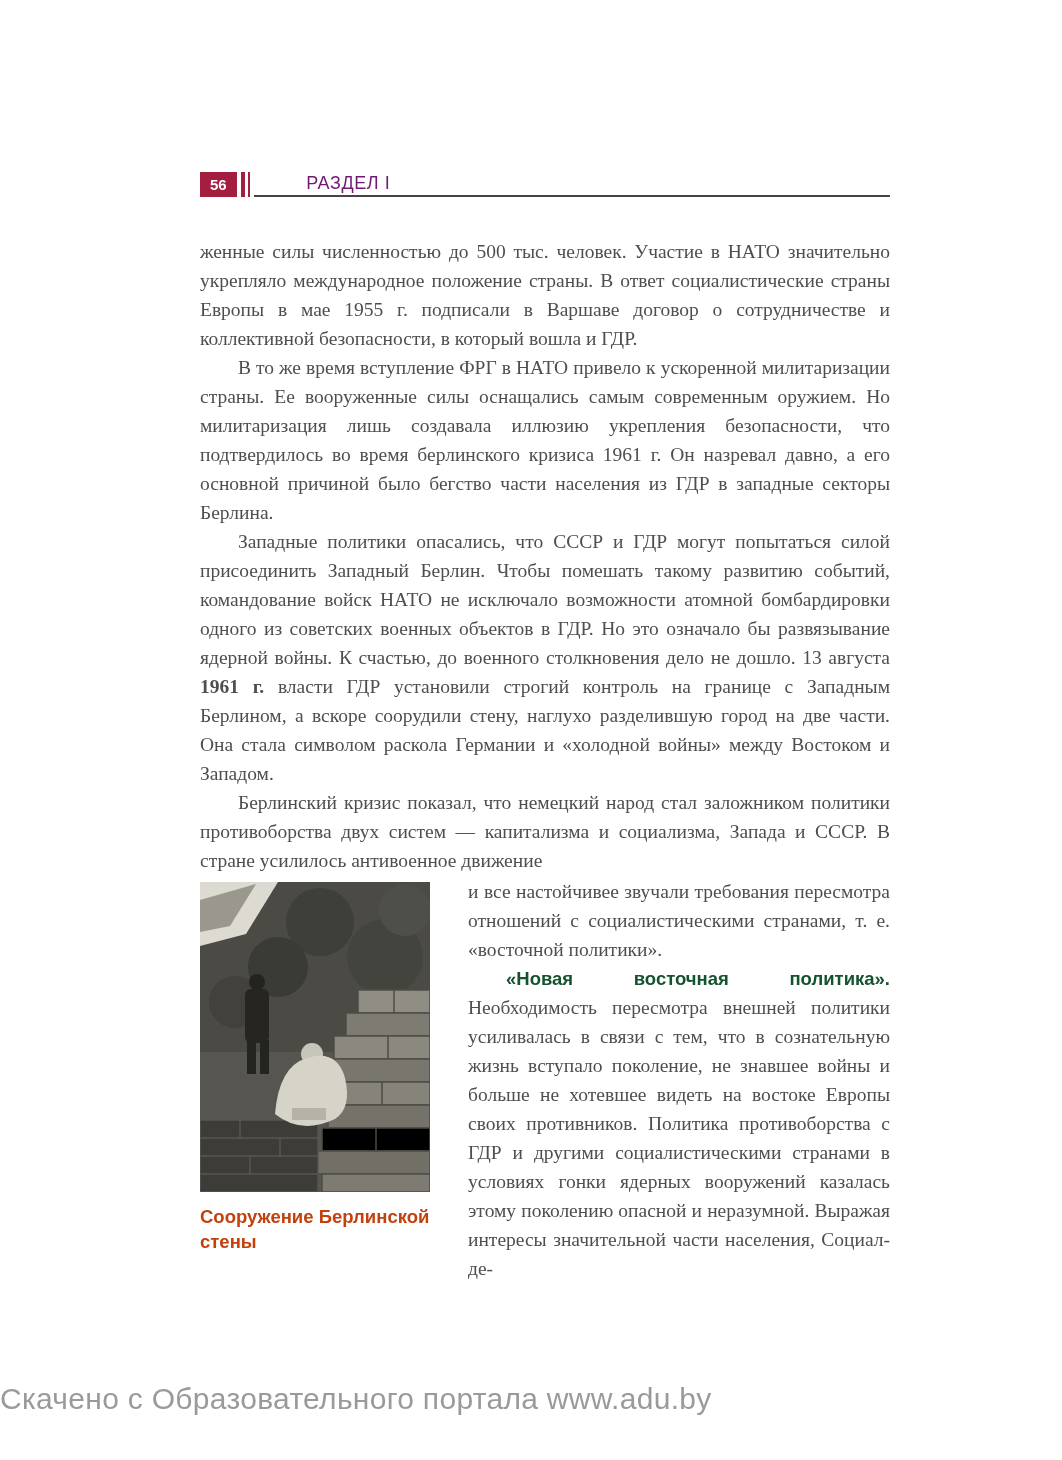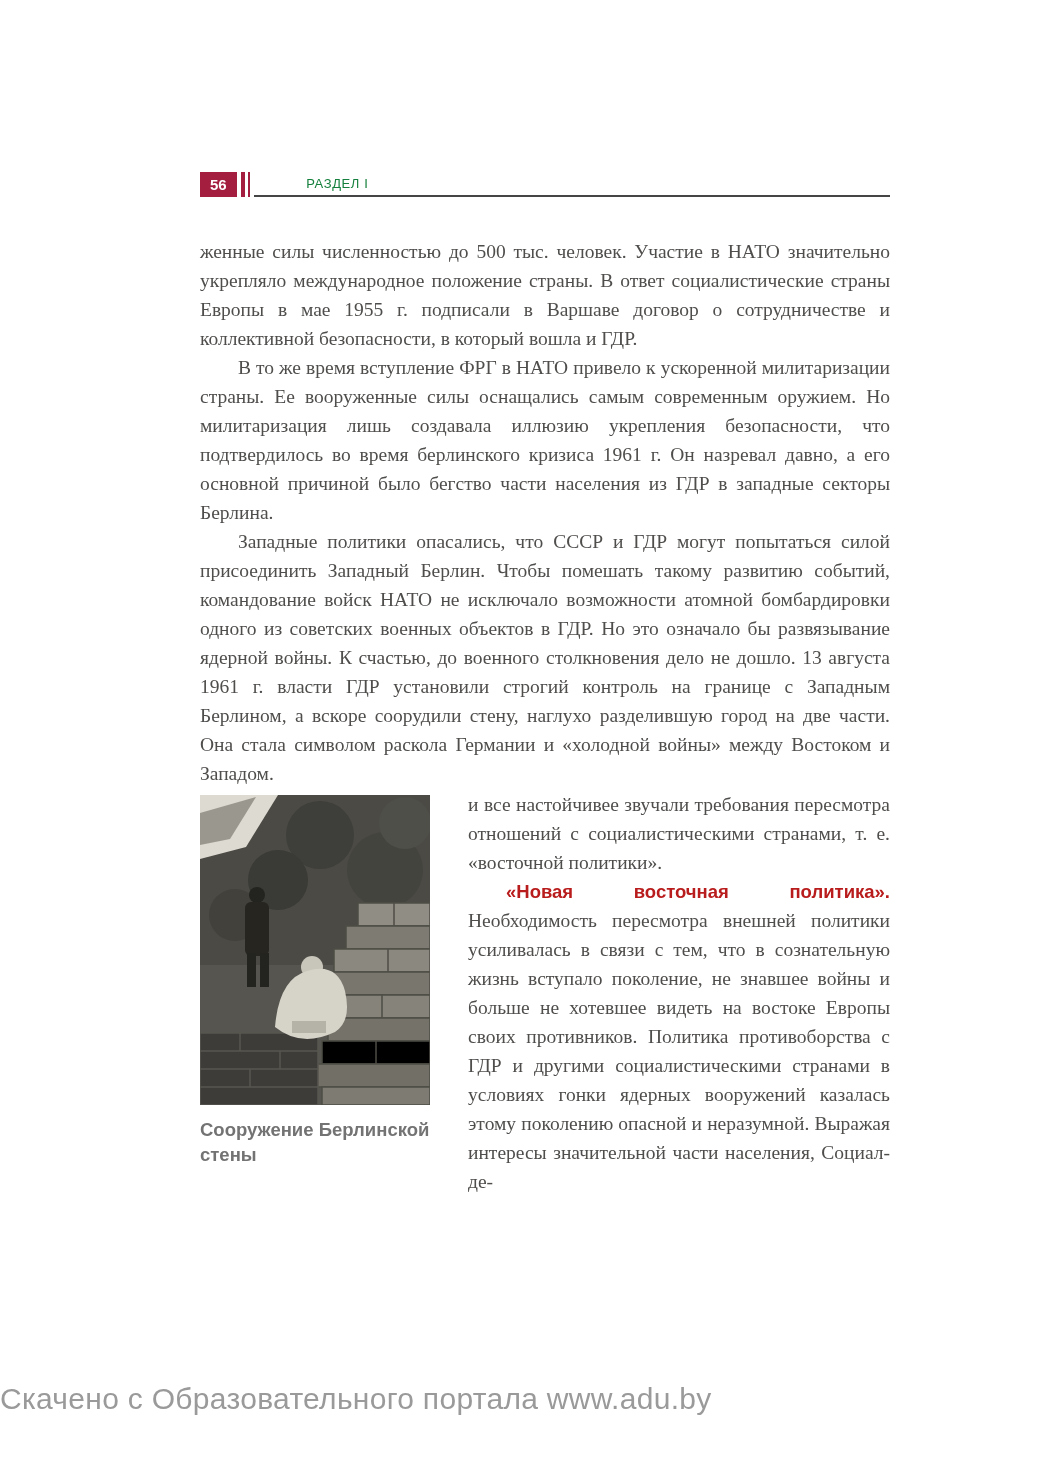--- a/index.html
+++ b/index.html
@@ -26,45 +26,45 @@
   .bar1 { width: 4px; background: #a31e3f; margin-right: 3px; }
   .bar2 { width: 2.5px; background: #a31e3f; }
   .section-wrap {
     flex: 1; margin-left: 4px;
     border-bottom: 2px solid #454545;
     display: flex; align-items: center;
     padding-left: 52px;
   }
   .section-label {
     font-family: "Liberation Sans", sans-serif;
-    font-size: 13px; color: #15803d; letter-spacing: 0.6px;
+    font-size: 18px; color: #701a75; letter-spacing: 0.6px;
   }
   
   .bodytext {
     margin-top: 40px;
     font-size: 19.5px; line-height: 29px;
     color: #4f4e4c; text-align: justify;
   }
   .bodytext p { text-indent: 38px; }
   .bodytext p.noindent { text-indent: 0; }
-  .bolddate { font-weight: normal; }
+  .bolddate { font-weight: bold; }
   
   .row { display: flex; margin-top: 2px; }
   .figcol { width: 230px; flex: 0 0 230px; margin-right: 38px; padding-top: 5px; }
   .photo { display: block; width: 230px; height: 310px; }
   .caption {
     font-family: "Liberation Sans", sans-serif;
     font-weight: bold; font-size: 18.5px; line-height: 25px;
-    color: #737373; margin-top: 12px; text-align: left;
+    color: #c2410c; margin-top: 12px; text-align: left;
   }
   .textcol { flex: 1; }
   .lead {
     font-family: "Liberation Sans", sans-serif;
     font-weight: bold; font-size: 18.5px;
-    color: #b91c1c;
+    color: #14532d;
   }
   
   .watermark {
     position: absolute; left: 0; right: 0; top: 1382px;
     text-align: left;
     font-family: "Liberation Sans", sans-serif;
     font-size: 30px; color: #9a9a9a; letter-spacing: 0.3px;
   }
 </style>
 </head>
@@ -82,20 +82,21 @@
     </div>
     <div class="section-wrap">
       <span class="section-label">РАЗДЕЛ I</span>
     </div>
   </header>
 
   <main class="bodytext">
     <p class="noindent">женные силы численностью до 500 тыс. человек. Участие в НАТО значительно укрепляло международное положение страны. В ответ социалистические страны Европы в мае 1955 г. подписали в Варшаве договор о сотрудничестве и коллективной безопасности, в который вошла и ГДР.</p>
     <p>В то же время вступление ФРГ в НАТО привело к ускоренной милитаризации страны. Ее вооруженные силы оснащались самым современным оружием. Но милитаризация лишь создавала иллюзию укрепления безопасности, что подтвердилось во время берлинского кризиса 1961 г. Он назревал давно, а его основной причиной было бегство части населения из ГДР в западные секторы Берлина.</p>
     <p><span>Западные политики опасались, что СССР и ГДР могут попытаться силой присоединить Западный Берлин. Чтобы помешать такому развитию событий, командование войск НАТО не исключало возможности атомной бомбардировки одного из советских военных объектов в ГДР. Но это означало бы развязывание ядерной войны. К счастью, до военного столкновения дело не дошло. 13 августа </span><span class="bolddate">1961 г.</span><span> власти ГДР установили строгий контроль на границе с Западным Берлином, а вскоре соорудили стену, наглухо разделившую город на две части. Она стала символом раскола Германии и «холодной войны» между Востоком и Западом.</span></p>
+    <p>Берлинский кризис показал, что немецкий народ стал заложником политики противоборства двух систем — капитализма и социализма, Запада и СССР. В стране усилилось антивоенное движение</p>
 
     <div class="row">
       <figure class="figcol">
         <svg class="photo" viewBox="0 0 230 310" xmlns="http://www.w3.org/2000/svg">
           <rect width="230" height="310" fill="#56554f"></rect>
           <rect x="0" y="0" width="230" height="170" fill="#4b4a44"></rect>
           <circle cx="120" cy="40" r="34" fill="#3e3e3a"></circle>
           <circle cx="185" cy="75" r="38" fill="#44443f"></circle>
           <circle cx="78" cy="85" r="30" fill="#3a3a36"></circle>
           <circle cx="205" cy="28" r="26" fill="#4f4f4a"></circle>

